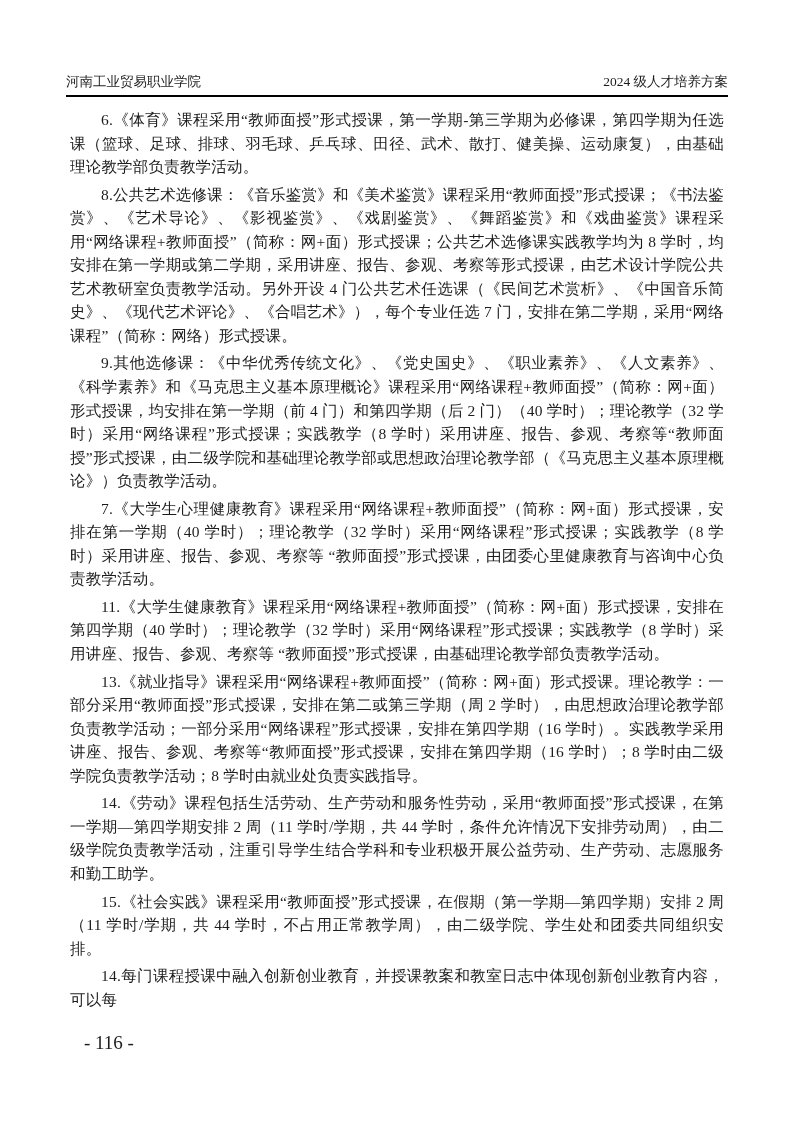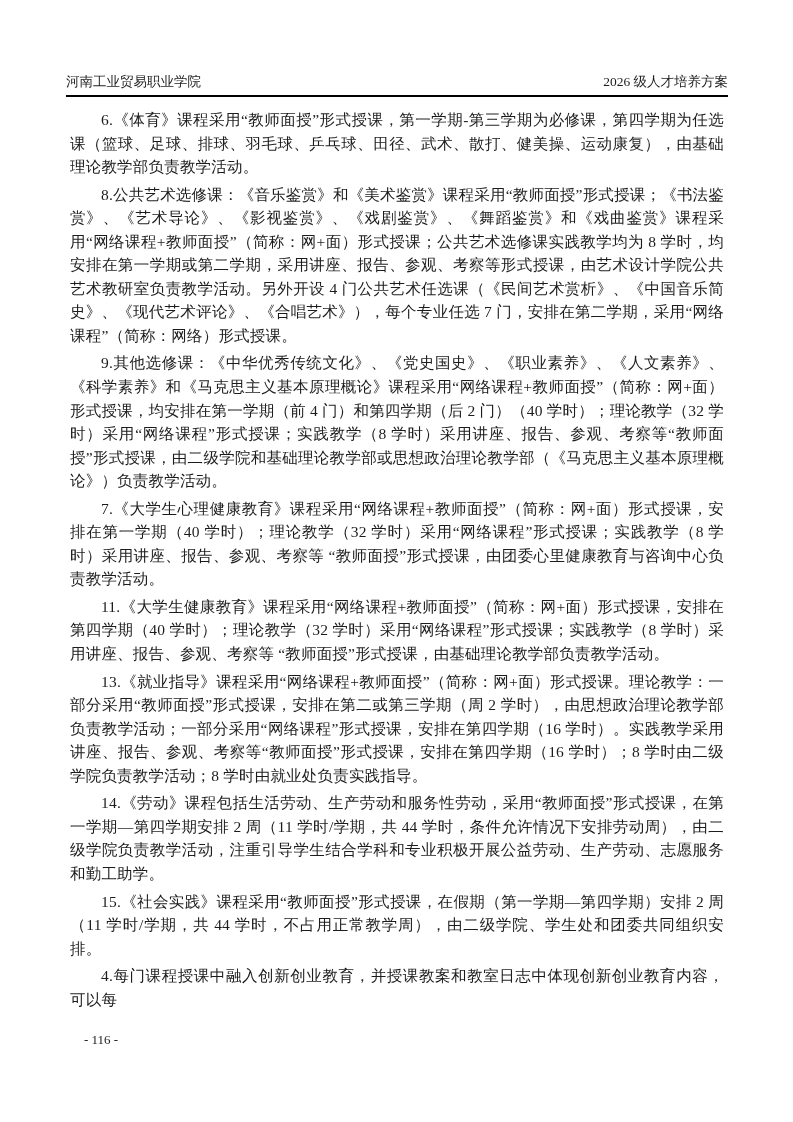--- a/index.html
+++ b/index.html
@@ -49,44 +49,44 @@
   }
   .content p {
     margin: 4px;
     padding: 0;
     text-indent: 2em;
   }
   .footer {
     position: absolute;
     left: 84px;
     top: 1032px;
-    font-size: 13px;
+    font-size: 19px;
     color: #1c1c1c;
   }
 </style>
 </head>
 <body>
 
 <div class="page">
 
   <div class="header">
     <span>河南工业贸易职业学院</span>
-    <span>2026 级人才培养方案</span>
+    <span>2024 级人才培养方案</span>
   </div>
   <div class="header-rule"></div>
 
   <div class="content">
     <p>6.《体育》课程采用“教师面授”形式授课，第一学期-第三学期为必修课，第四学期为任选课（篮球、足球、排球、羽毛球、乒乓球、田径、武术、散打、健美操、运动康复），由基础理论教学部负责教学活动。</p>
     <p>8.公共艺术选修课：《音乐鉴赏》和《美术鉴赏》课程采用“教师面授”形式授课；《书法鉴赏》、《艺术导论》、《影视鉴赏》、《戏剧鉴赏》、《舞蹈鉴赏》和《戏曲鉴赏》课程采用“网络课程+教师面授”（简称：网+面）形式授课；公共艺术选修课实践教学均为 8 学时，均安排在第一学期或第二学期，采用讲座、报告、参观、考察等形式授课，由艺术设计学院公共艺术教研室负责教学活动。另外开设 4 门公共艺术任选课（《民间艺术赏析》、《中国音乐简史》、《现代艺术评论》、《合唱艺术》），每个专业任选 7 门，安排在第二学期，采用“网络课程”（简称：网络）形式授课。</p>
     <p>9.其他选修课：《中华优秀传统文化》、《党史国史》、《职业素养》、《人文素养》、《科学素养》和《马克思主义基本原理概论》课程采用“网络课程+教师面授”（简称：网+面）形式授课，均安排在第一学期（前 4 门）和第四学期（后 2 门）（40 学时）；理论教学（32 学时）采用“网络课程”形式授课；实践教学（8 学时）采用讲座、报告、参观、考察等“教师面授”形式授课，由二级学院和基础理论教学部或思想政治理论教学部（《马克思主义基本原理概论》）负责教学活动。</p>
     <p>7.《大学生心理健康教育》课程采用“网络课程+教师面授”（简称：网+面）形式授课，安排在第一学期（40 学时）；理论教学（32 学时）采用“网络课程”形式授课；实践教学（8 学时）采用讲座、报告、参观、考察等 “教师面授”形式授课，由团委心里健康教育与咨询中心负责教学活动。</p>
     <p>11.《大学生健康教育》课程采用“网络课程+教师面授”（简称：网+面）形式授课，安排在第四学期（40 学时）；理论教学（32 学时）采用“网络课程”形式授课；实践教学（8 学时）采用讲座、报告、参观、考察等 “教师面授”形式授课，由基础理论教学部负责教学活动。</p>
     <p>13.《就业指导》课程采用“网络课程+教师面授”（简称：网+面）形式授课。理论教学：一部分采用“教师面授”形式授课，安排在第二或第三学期（周 2 学时），由思想政治理论教学部负责教学活动；一部分采用“网络课程”形式授课，安排在第四学期（16 学时）。实践教学采用讲座、报告、参观、考察等“教师面授”形式授课，安排在第四学期（16 学时）；8 学时由二级学院负责教学活动；8 学时由就业处负责实践指导。</p>
     <p>14.《劳动》课程包括生活劳动、生产劳动和服务性劳动，采用“教师面授”形式授课，在第一学期—第四学期安排 2 周（11 学时/学期，共 44 学时，条件允许情况下安排劳动周），由二级学院负责教学活动，注重引导学生结合学科和专业积极开展公益劳动、生产劳动、志愿服务和勤工助学。</p>
     <p>15.《社会实践》课程采用“教师面授”形式授课，在假期（第一学期—第四学期）安排 2 周（11 学时/学期，共 44 学时，不占用正常教学周），由二级学院、学生处和团委共同组织安排。</p>
-    <p>4.每门课程授课中融入创新创业教育，并授课教案和教室日志中体现创新创业教育内容，可以每</p>
+    <p>14.每门课程授课中融入创新创业教育，并授课教案和教室日志中体现创新创业教育内容，可以每</p>
   </div>
 
   <div class="footer">
     <span>- 116 -</span>
   </div>
 
 </div>
 
 </body></html>

